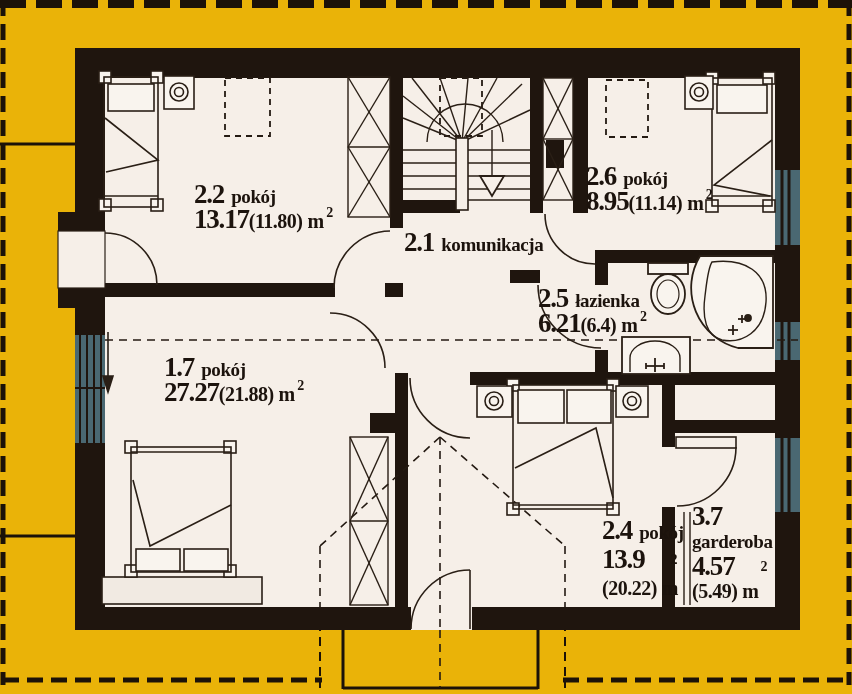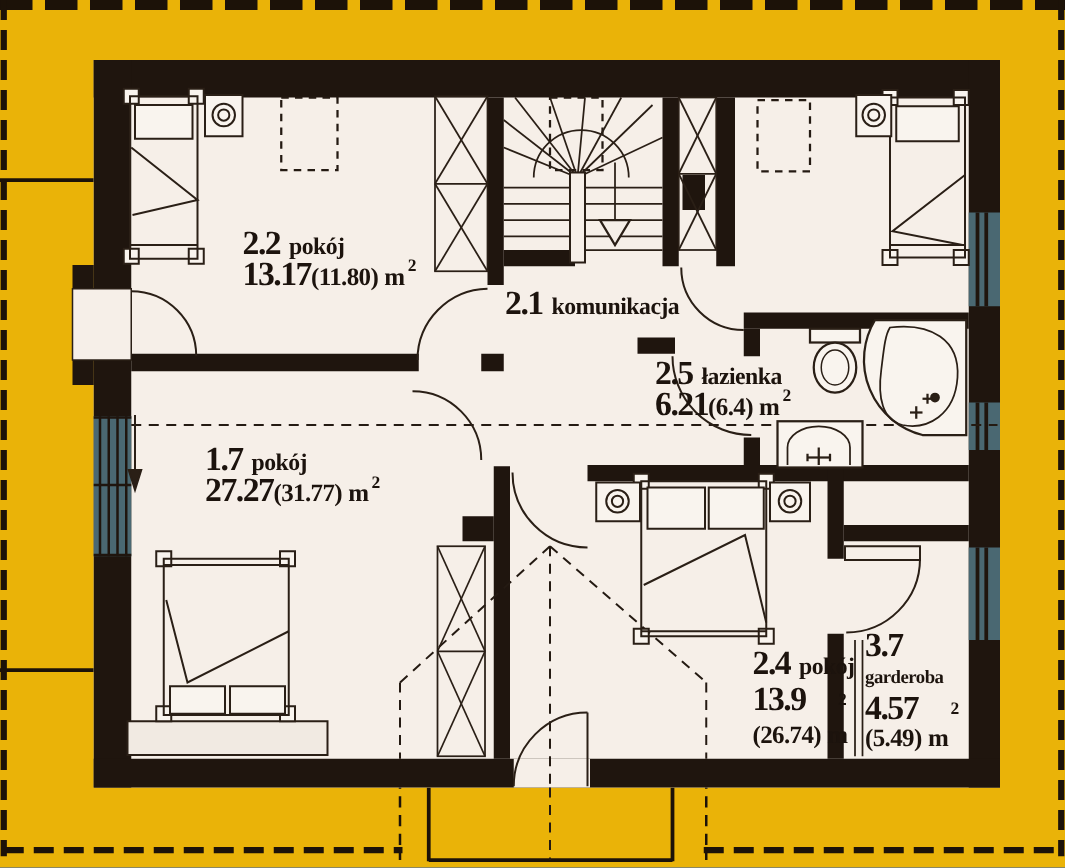--- a/index.html
+++ b/index.html
@@ -4,21 +4,21 @@
 <style>
   html,body{margin:0;padding:0;background:#3c5560;}
   #stage{position:relative;width:852px;height:694px;background:#eab308;overflow:hidden;
          font-family:Liberation Serif, serif;}
   #plan-svg{position:absolute;left:0;top:0;}
   .lbl{position:absolute;color:#1c130d;white-space:nowrap;z-index:5;}
   .lbl .ln{line-height:25px;height:25px;display:block;}
   .lbl .ln3{line-height:29px;height:29px;display:block;}
   .num,.ar{font-size:27px;font-weight:bold;letter-spacing:-1.2px;}
   .nm{font-size:19px;font-weight:bold;letter-spacing:-0.4px;margin-left:7px;}
-  .nm2{font-size:15px;font-weight:bold;letter-spacing:-0.4px;}
+  .nm2{font-size:19px;font-weight:bold;letter-spacing:-0.4px;}
   .gr{font-size:20px;font-weight:bold;letter-spacing:-0.5px;}
   .un{font-size:20px;font-weight:bold;margin-left:5px;}
   .sup{font-size:14px;font-weight:bold;position:relative;top:-11px;margin-left:2px;}
   .supgap{font-size:14px;font-weight:bold;position:relative;top:-4px;margin-left:26px;}
 </style>
 </head>
 <body>
 
 <div id="stage">
 
@@ -295,35 +295,39 @@
 
   <div class="lbl" style="left:194px;top:182px">
     <span class="ln"><span class="num">2.2</span><span class="nm">pokój</span></span>
     <span class="ln"><span class="ar">13.17</span><span class="gr">(11.80)</span><span class="un">m</span><span class="sup">2</span></span>
   </div>
 
   <div class="lbl" style="left:404px;top:230px">
     <span class="ln"><span class="num">2.1</span><span class="nm">komunikacja</span></span>
   </div>
 
-
-  <div class="lbl" style="left:524px;top:286px">
+  <div class="lbl" style="left:586px;top:164px">
+    <span class="ln"><span class="num">2.6</span><span class="nm">pokój</span></span>
+    <span class="ln"><span class="ar">8.95</span><span class="gr">(11.14)</span><span class="un">m</span><span class="sup">2</span></span>
+  </div>
+
+  <div class="lbl" style="left:538px;top:286px">
     <span class="ln"><span class="num">2.5</span><span class="nm">łazienka</span></span>
     <span class="ln"><span class="ar">6.21</span><span class="gr">(6.4)</span><span class="un">m</span><span class="sup">2</span></span>
   </div>
 
   <div class="lbl" style="left:164px;top:355px">
     <span class="ln"><span class="num">1.7</span><span class="nm">pokój</span></span>
-    <span class="ln"><span class="ar">27.27</span><span class="gr">(31.77)</span><span class="un">m</span><span class="sup">2</span></span>
+    <span class="ln"><span class="ar">27.27</span><span class="gr">(21.88)</span><span class="un">m</span><span class="sup">2</span></span>
   </div>
 
   <div class="lbl" style="left:602px;top:516px">
     <span class="ln3"><span class="num">2.4</span><span class="nm">pokój</span></span>
     <span class="ln3"><span class="ar">13.9</span><span class="supgap">2</span></span>
-    <span class="ln3"><span class="gr">(26.74)</span><span class="un">m</span></span>
+    <span class="ln3"><span class="gr">(20.22)</span><span class="un">m</span></span>
   </div>
 
   <div class="lbl" style="left:692px;top:504px">
     <span class="ln"><span class="num">3.7</span></span>
     <span class="ln"><span class="nm2">garderoba</span></span>
     <span class="ln"><span class="ar">4.57</span><span class="supgap">2</span></span>
     <span class="ln"><span class="gr">(5.49)</span><span class="un">m</span></span>
   </div>
 
 </div>

